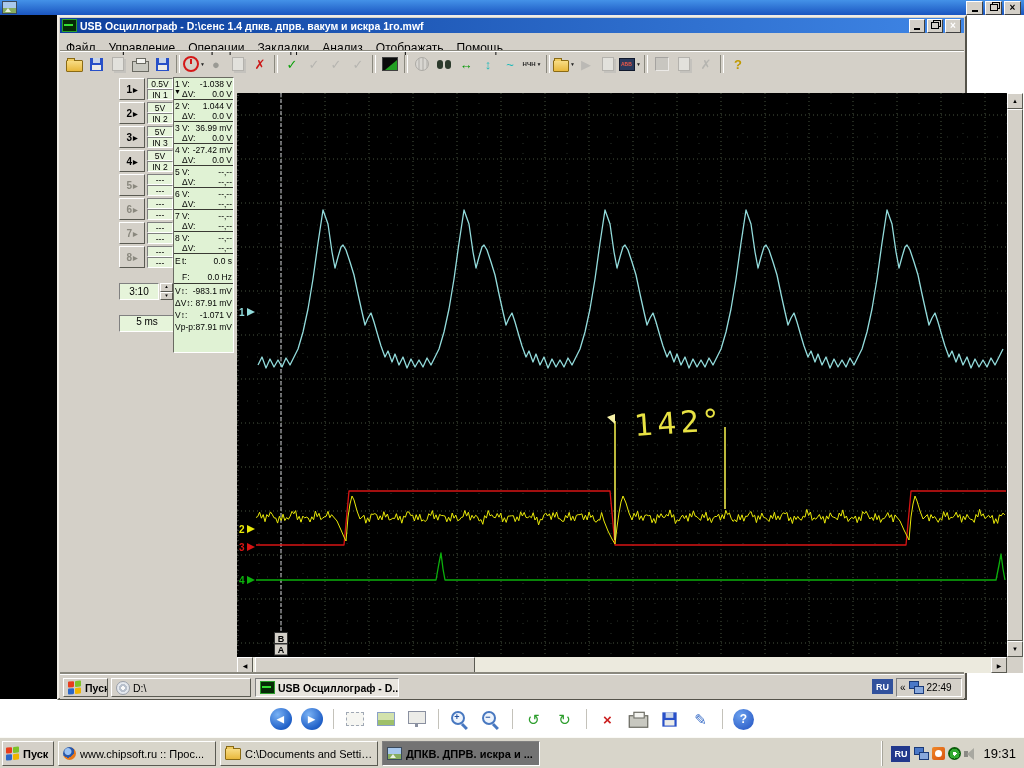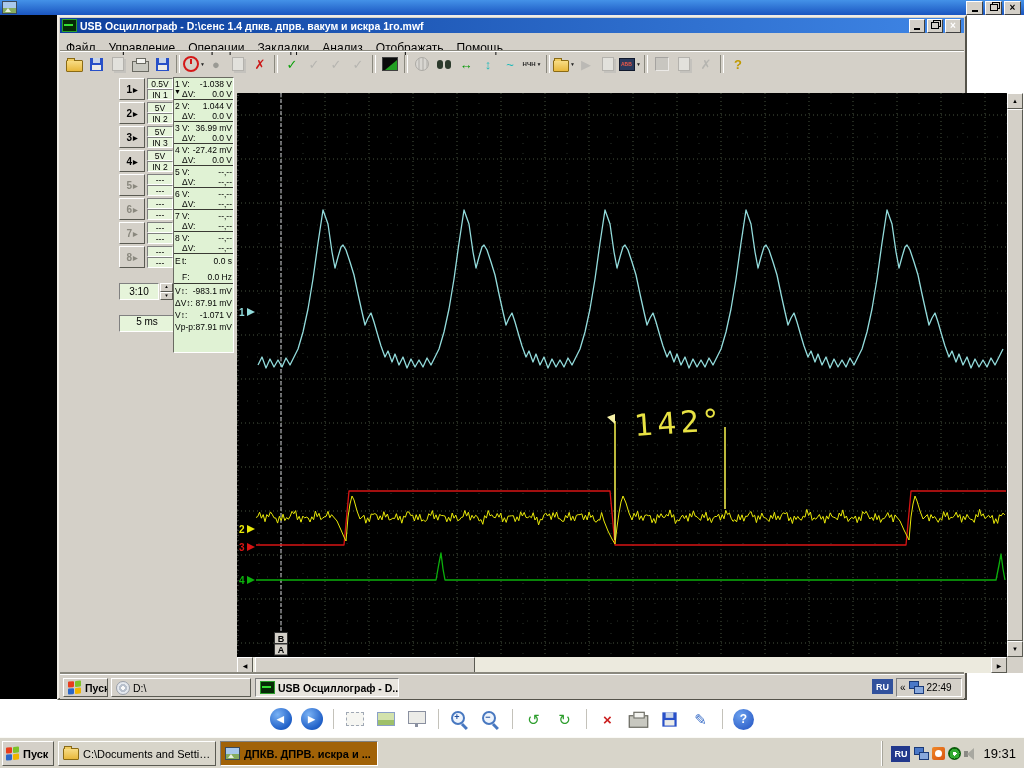--- a/index.html
+++ b/index.html
@@ -155,21 +155,21 @@
   .fbig{transform:scale(1.1)}
   .helpcircle{width:21px;height:21px;border-radius:50%;background:radial-gradient(circle at 35% 30%,#6aa0ee,#2050c0);
     color:#fff;font-weight:bold;font-size:12px;display:flex;align-items:center;justify-content:center}
   
   #ostaskbar{left:0;top:737px;width:1024px;height:31px;background:#d8d5ca;border-top:1px solid #fafaf6;box-sizing:border-box}
   #os-start{position:absolute;left:2px;top:3px;width:52px;height:25px;display:flex;align-items:center;gap:3px;
     padding-left:3px;box-sizing:border-box;font-weight:bold;font-size:11px}
   #tasks{position:absolute;left:58px;top:3px;height:25px;display:flex;gap:4px}
   .task{width:158px;height:25px;display:flex;align-items:center;gap:4px;padding:0 4px;box-sizing:border-box;
     border:1px solid;border-color:#fff #5a5a52 #5a5a52 #fff;background:#d8d5ca;font-size:11px}
-  .task.active{border-color:#808080 #fff #fff #808080;background:#a16207;font-weight:bold}
+  .task.active{border-color:#808080 #fff #fff #808080;background:#737373;font-weight:bold}
   .tlabel{white-space:nowrap;overflow:hidden;text-overflow:ellipsis}
   .ticon{flex:none}
   #os-tray{position:absolute;right:2px;top:3px;height:25px;display:flex;align-items:center;gap:4px;
     border-left:1px solid #a8a69c;box-shadow:-1px 0 0 #fff;padding:0 6px 0 8px}
   #os-lang{width:19px;height:16px;background:#22388c;color:#fff;font-size:9px;font-weight:bold;
     display:flex;align-items:center;justify-content:center}
   .tri{flex:none;position:relative}
   .network-icon{width:15px;height:13px}
   .network-icon::before,.network-icon::after{content:"";position:absolute;width:8px;height:6px;background:#4a78c8;border:1px solid #1a3a78}
   .network-icon::before{left:0;top:0}.network-icon::after{right:0;bottom:0;background:#88a8dc}
@@ -748,20 +748,24 @@
     <span class="xplogo">
         <span class="q1"></span>
         <span class="q2"></span>
         <span class="q3"></span>
         <span class="q4"></span>
       </span>
     <span>Пуск</span>
   </div>
   <div id="tasks">
       <div class="task">
+        <span class="ticon fficon"></span>
+        <span class="tlabel">www.chipsoft.ru :: Прос...</span>
+      </div>
+      <div class="task">
         <span class="ticon foldericon"></span>
         <span class="tlabel">C:\Documents and Settin...</span>
       </div>
       <div class="task active">
         <span class="ticon imgicon"></span>
         <span class="tlabel">ДПКВ. ДПРВ. искра и ...</span>
       </div>
     </div>
   <div id="os-tray">
     <span id="os-lang">

